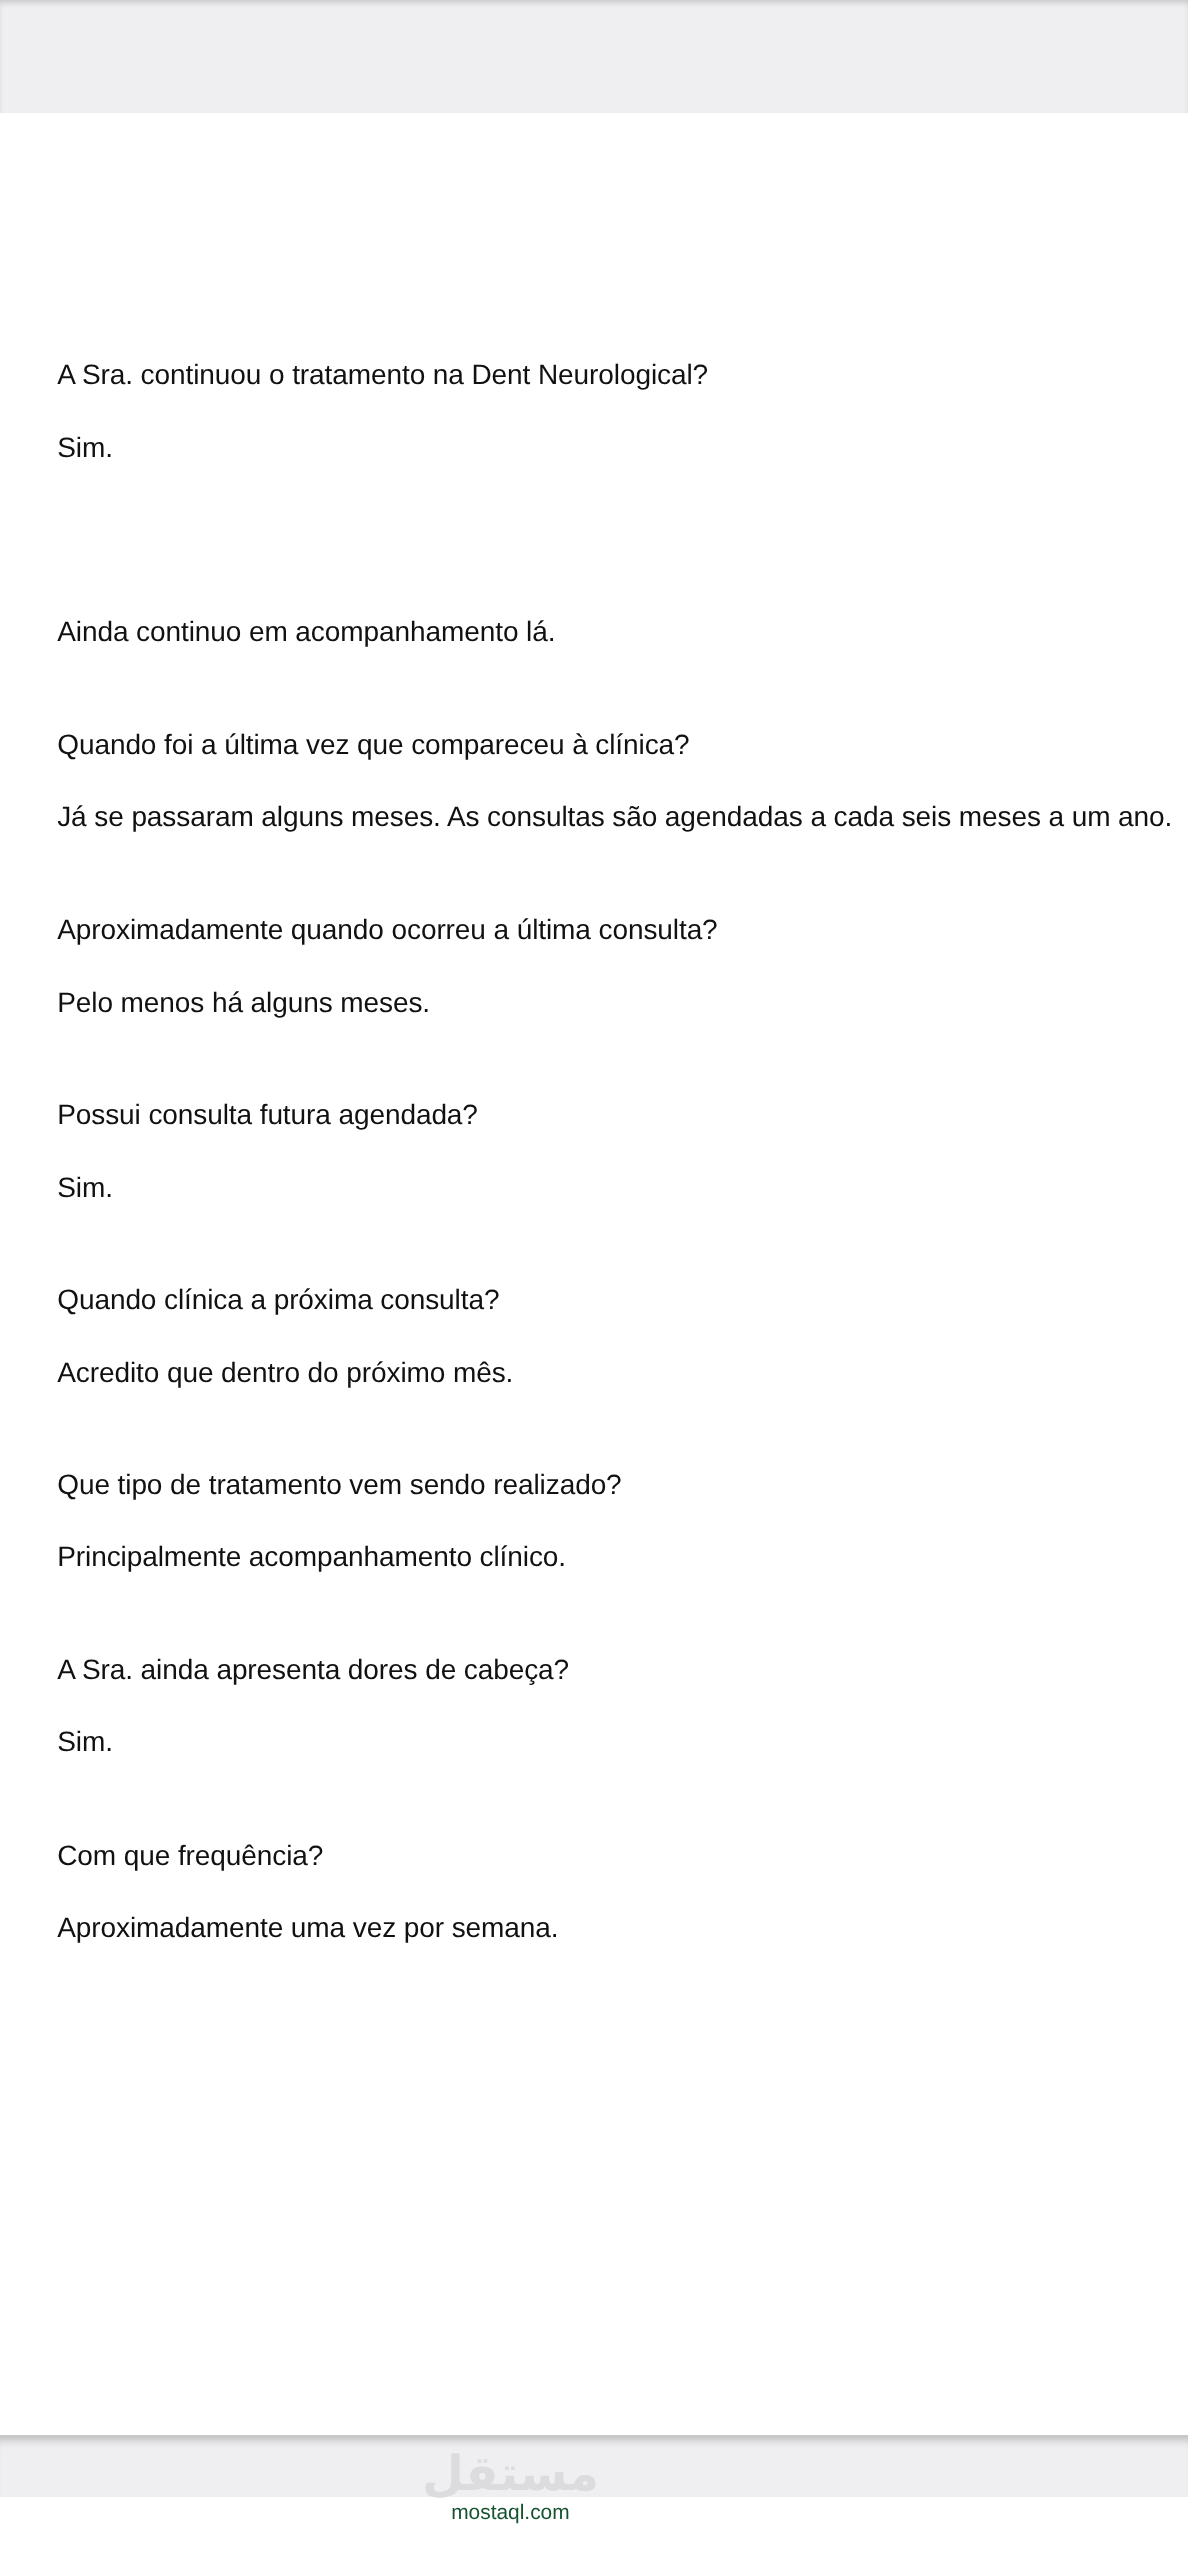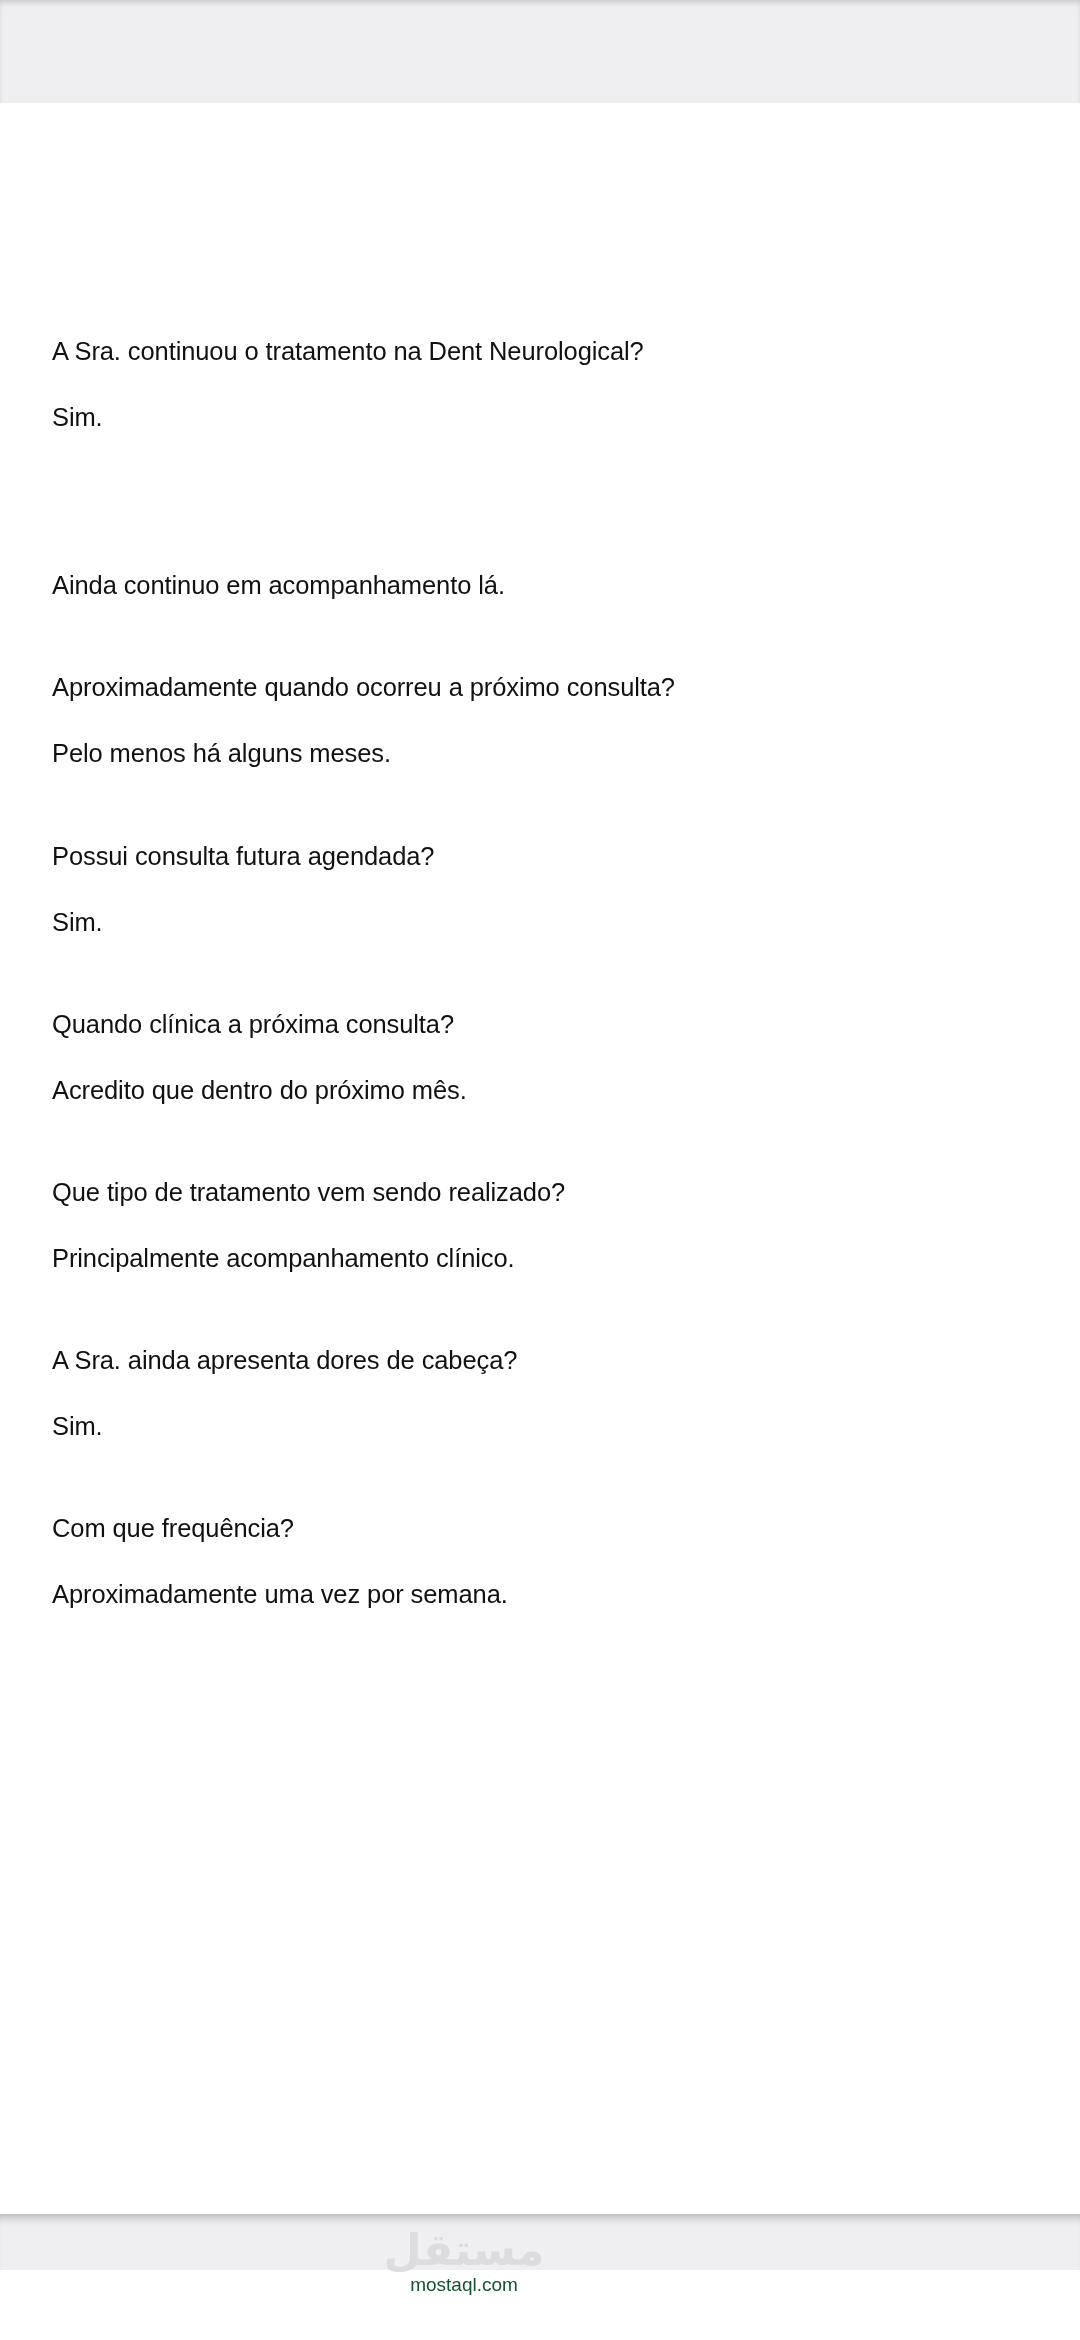--- a/index.html
+++ b/index.html
@@ -21,21 +21,21 @@
     }
     .page {
       position: absolute;
       left: 0; top: 103px;
       width: 1080px; height: 2111px;
       background: #ffffff;
     }
     .qa-list {
       position: absolute;
       left: 52px;
-      top: 331px;
+      top: 321px;
       width: 1020px;
     }
     .qa-item {
       height: 168.2px;
       position: relative;
     }
     .qa-item .question,
     .qa-item .answer {
       position: absolute;
       left: 0;
@@ -85,21 +85,25 @@
 
 <div class="qa-list">
   <div class="qa-item">
     <div class="question">A Sra. continuou o tratamento na Dent Neurological?</div>
     <div class="answer">Sim.</div>
   </div>
   <div class="qa-item">
     <div class="answer">Ainda continuo em acompanhamento lá.</div>
   </div>
   <div class="qa-item">
-    <div class="question">Aproximadamente quando ocorreu a próximo consulta?</div>
+    <div class="question">Quando foi a última vez que compareceu à clínica?</div>
+    <div class="answer">Já se passaram alguns meses. As consultas são agendadas a cada seis meses a um ano.</div>
+  </div>
+  <div class="qa-item">
+    <div class="question">Aproximadamente quando ocorreu a última consulta?</div>
     <div class="answer">Pelo menos há alguns meses.</div>
   </div>
   <div class="qa-item">
     <div class="question">Possui consulta futura agendada?</div>
     <div class="answer">Sim.</div>
   </div>
   <div class="qa-item">
     <div class="question">Quando clínica a próxima consulta?</div>
     <div class="answer">Acredito que dentro do próximo mês.</div>
   </div>

